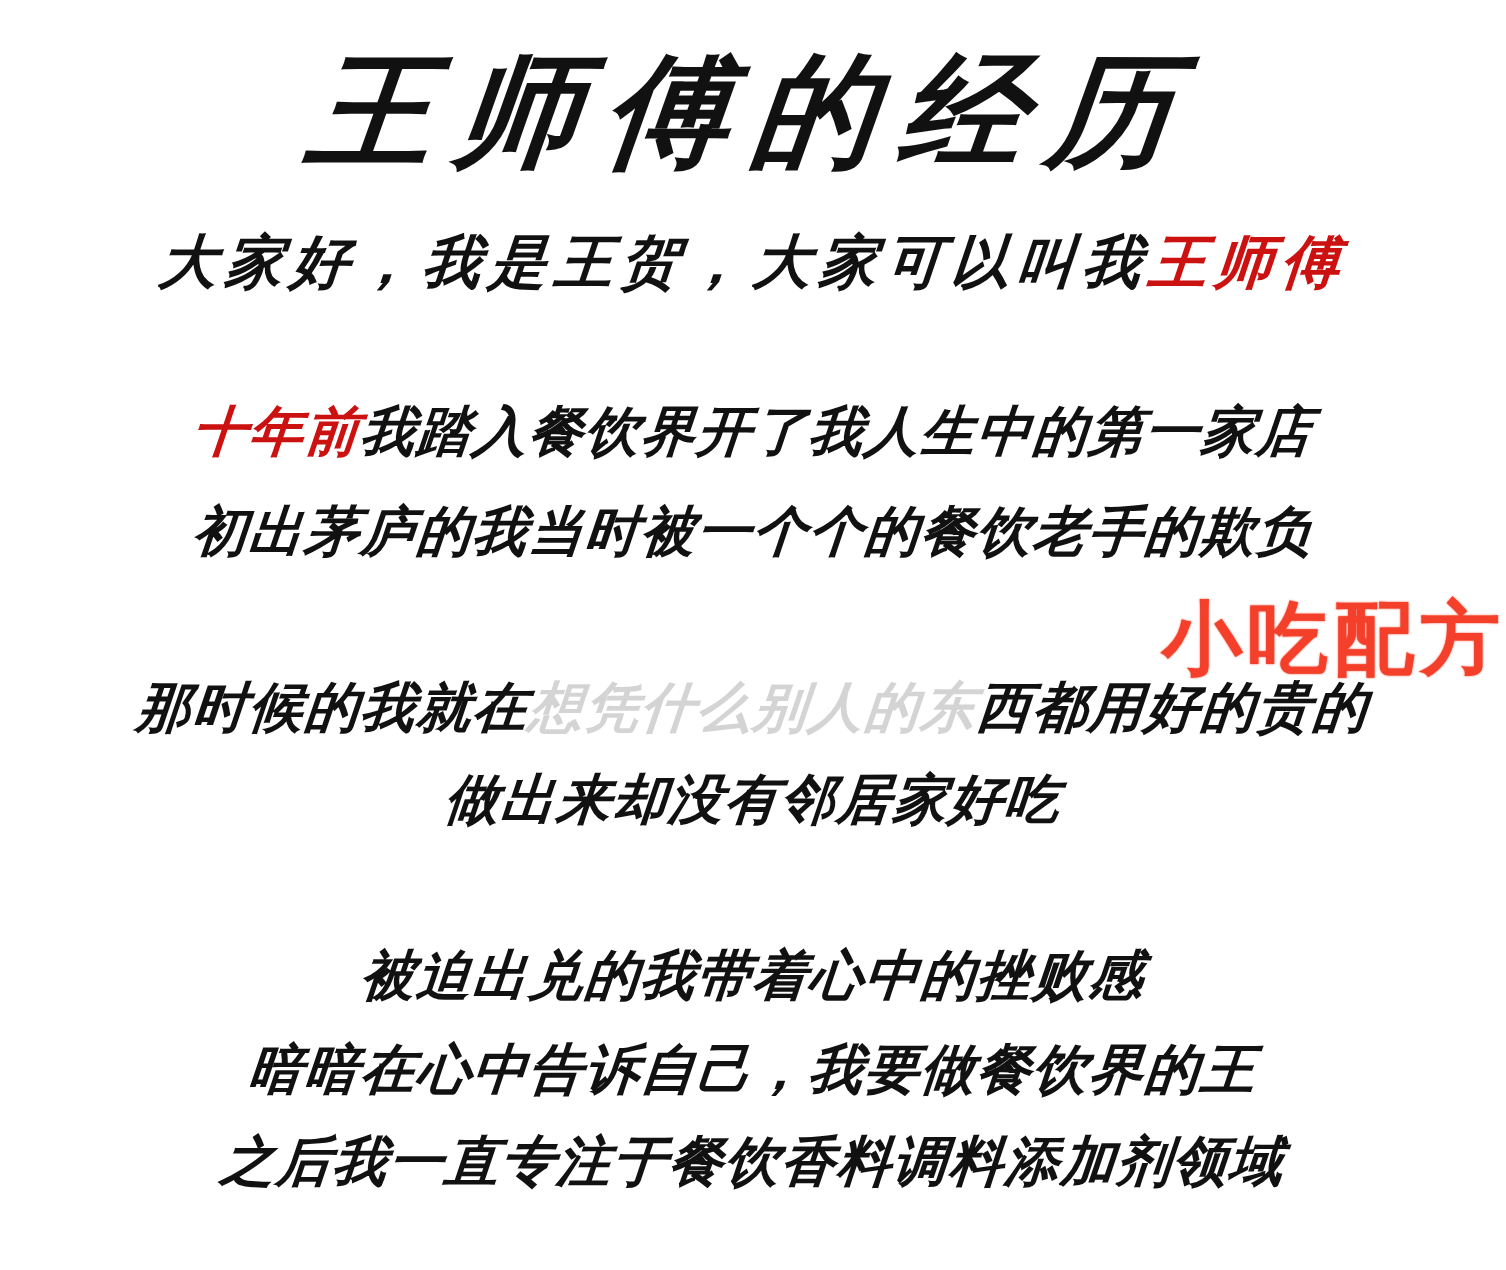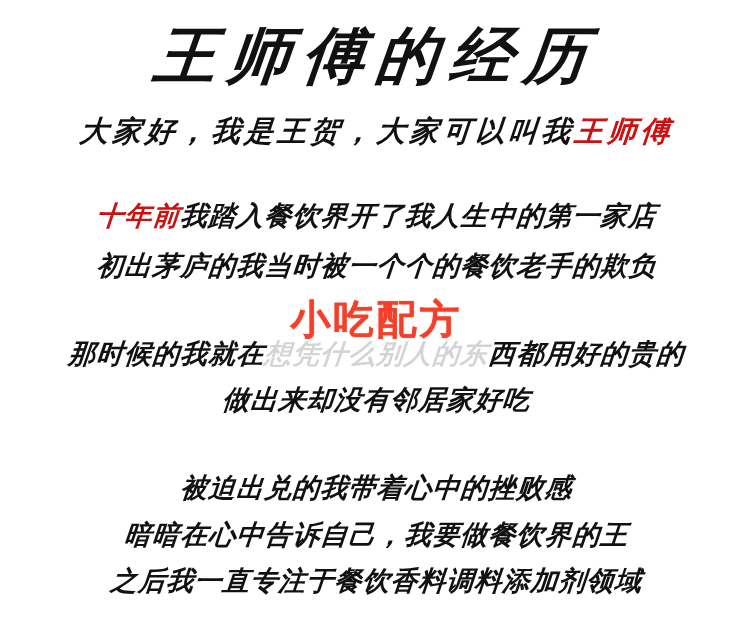--- a/index.html
+++ b/index.html
@@ -70,20 +70,21 @@
   }
   
   .watermark {
     top: 292px;
     font-size: 40px;
     letter-spacing: 3px;
     color: #f4402a;
     font-weight: bold;
     font-family: "DejaVu Sans", "Liberation Sans", sans-serif;
     text-shadow: 0 0 1px #f4402a;
+    text-align: right;
   }
   .body-3 {
     top: 336px;
     font-size: 27px;
     letter-spacing: 1px;
     font-style: italic;
     transform: skewX(-5deg);
   }
   .body-3 .faded {
     color: rgba(17,17,17,0.18);

